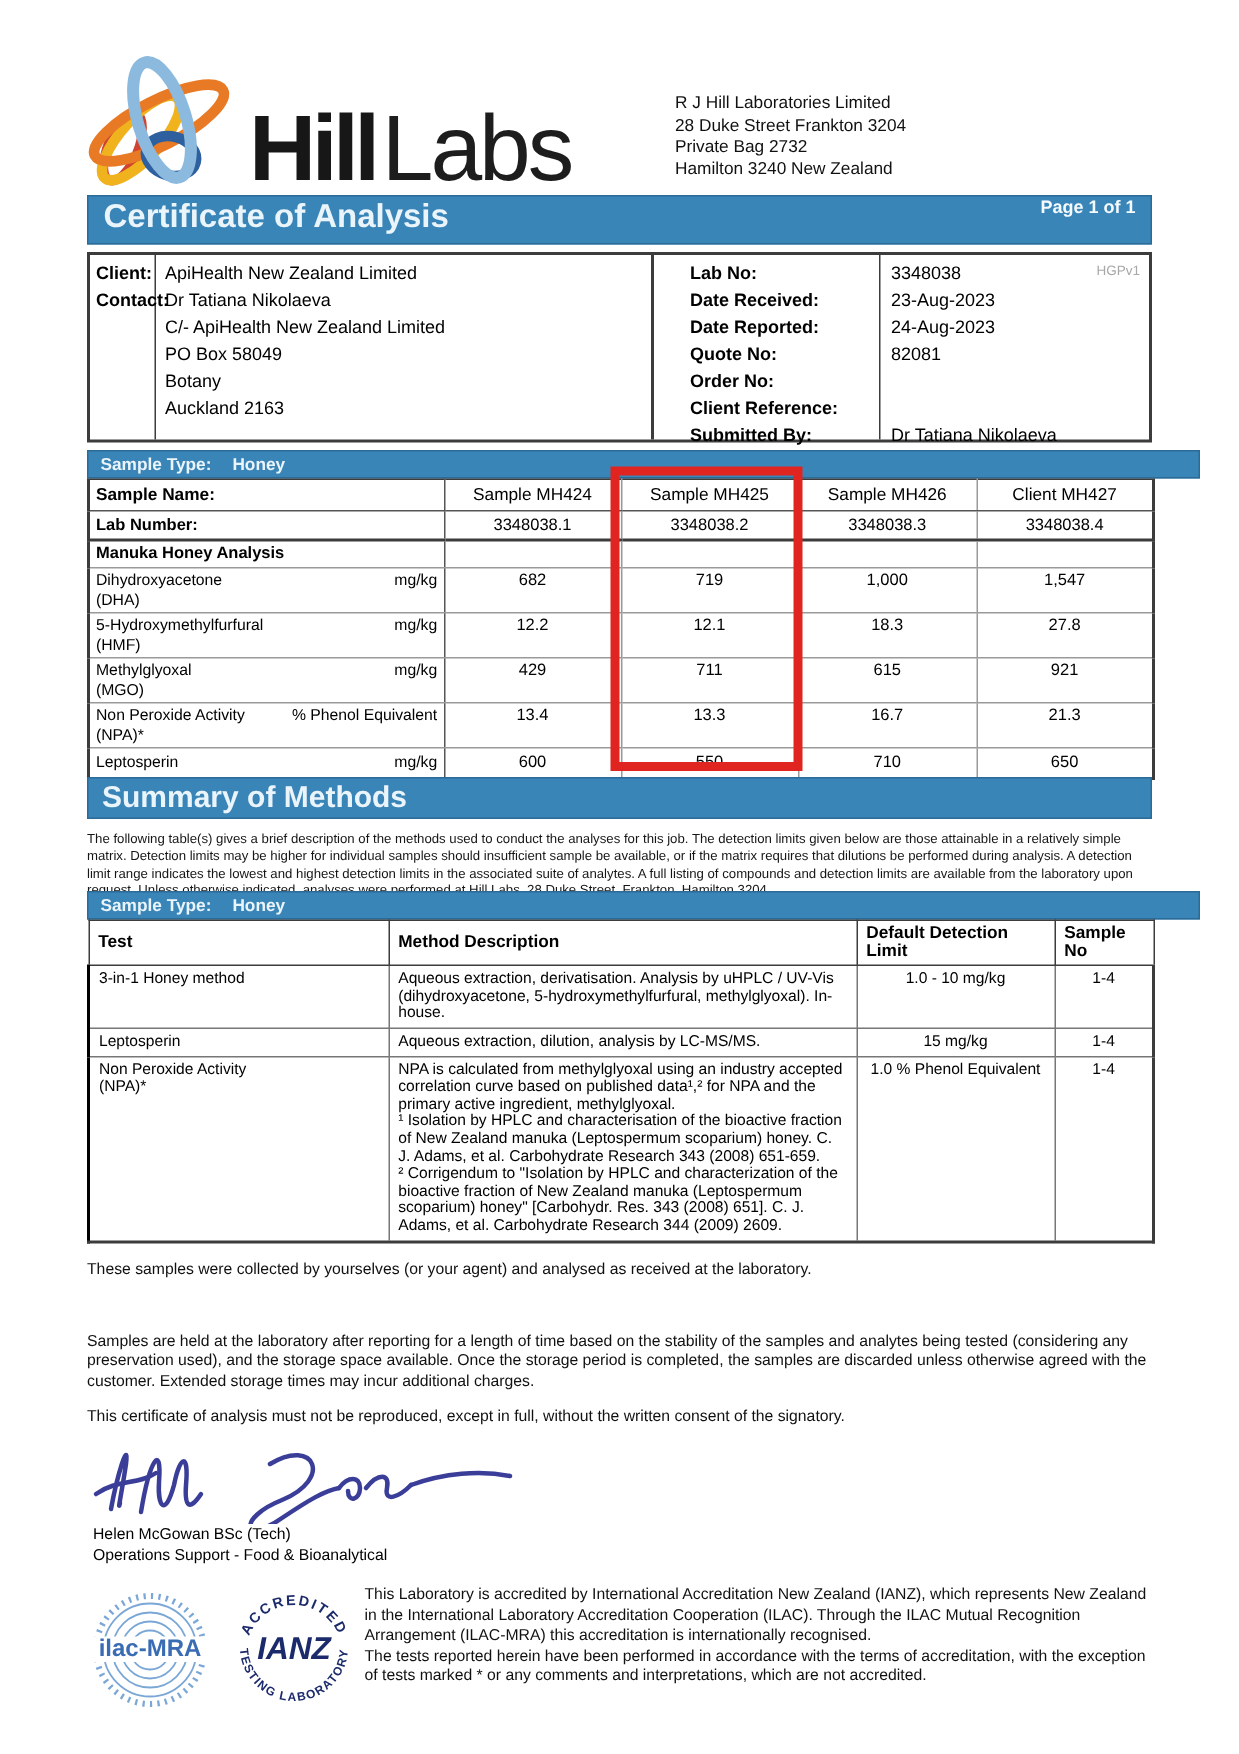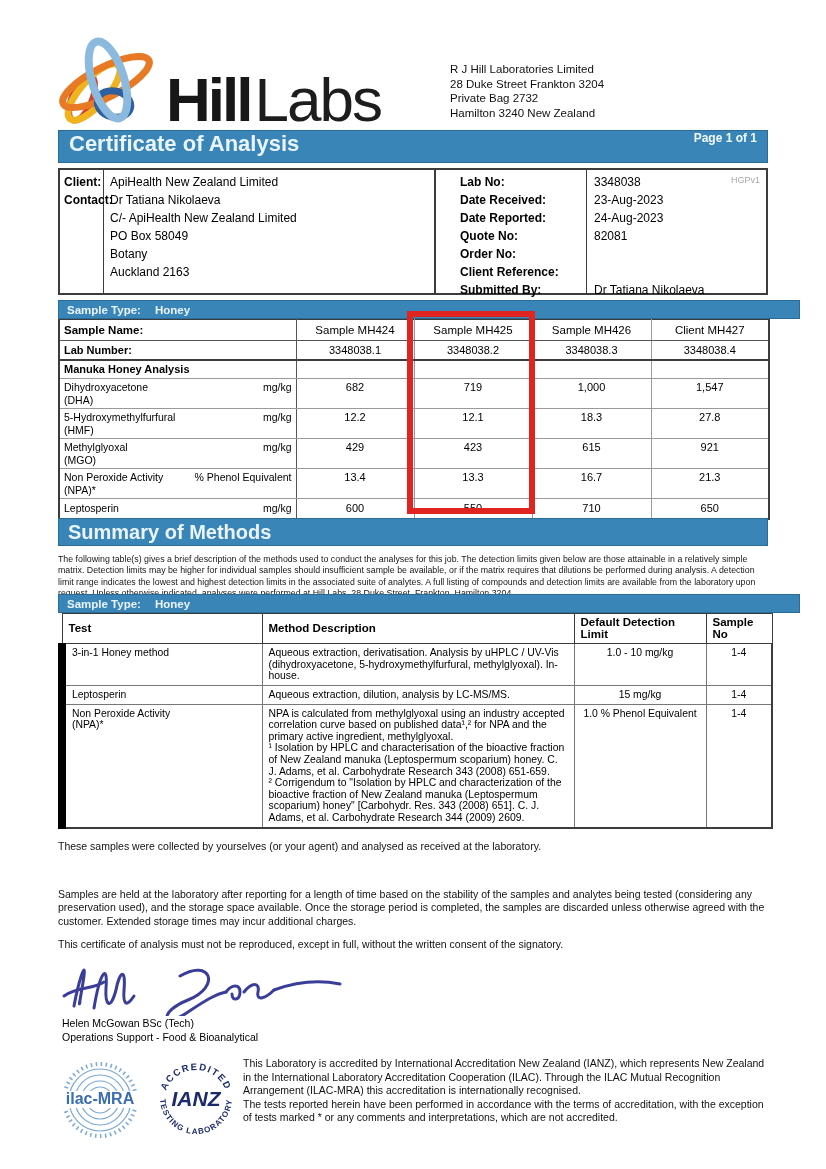--- a/index.html
+++ b/index.html
@@ -52,21 +52,21 @@
   .grp { font-weight:700; font-size:11px; }
 
   .red-box { position:absolute; left:407px; top:311px; width:128px; height:203px; border:6px solid #e02520; z-index:5; }
 
   
   .intro { position:absolute; left:58px; top:554px; width:712px; font-size:8.8px; line-height:1.3; color:#161616; }
 
   .methods-table { position:absolute; left:58px; top:613px; width:710px; border-collapse:collapse; table-layout:fixed; }
   .methods-table td { border:1px solid #777; vertical-align:top; padding:3px 6px; font-size:10.4px; line-height:11.6px; }
   .methods-table tr.m-head td { font-size:11.5px; font-weight:700; border:1px solid #3c3c3c; border-bottom:1.5px solid #3c3c3c; height:21px; vertical-align:middle; }
-  .methods-table td.outer-l { border-left:8px solid #000000; }
+  .methods-table td.outer-l { border-left:2px solid #000000; }
   .methods-table td.outer-r { border-right:2px solid #3c3c3c; }
   .methods-table tr:last-child td { border-bottom:2px solid #3c3c3c; }
   .methods-table .ctr { text-align:center; }
   .pre { white-space:pre-line; }
 
   
   .fp { position:absolute; left:58px; width:712px; font-size:10.5px; line-height:13.4px; color:#111; }
 
   .sig-name { position:absolute; left:62px; font-size:10.5px; line-height:14px; }
 
@@ -215,21 +215,21 @@
     </tr>
     <tr class="r-an">
       <td class="c1">
             <div class="an-cell">
               <span class="nm">Methylglyoxal
 (MGO)</span>
               <span class="un">mg/kg</span>
             </div>
           </td>
       <td>429</td>
-      <td>423</td>
+      <td>711</td>
       <td>615</td>
       <td>921</td>
     </tr>
     <tr class="r-an">
       <td class="c1">
             <div class="an-cell">
               <span class="nm">Non Peroxide Activity
 (NPA)*</span>
               <span class="un">% Phenol Equivalent</span>
             </div>

